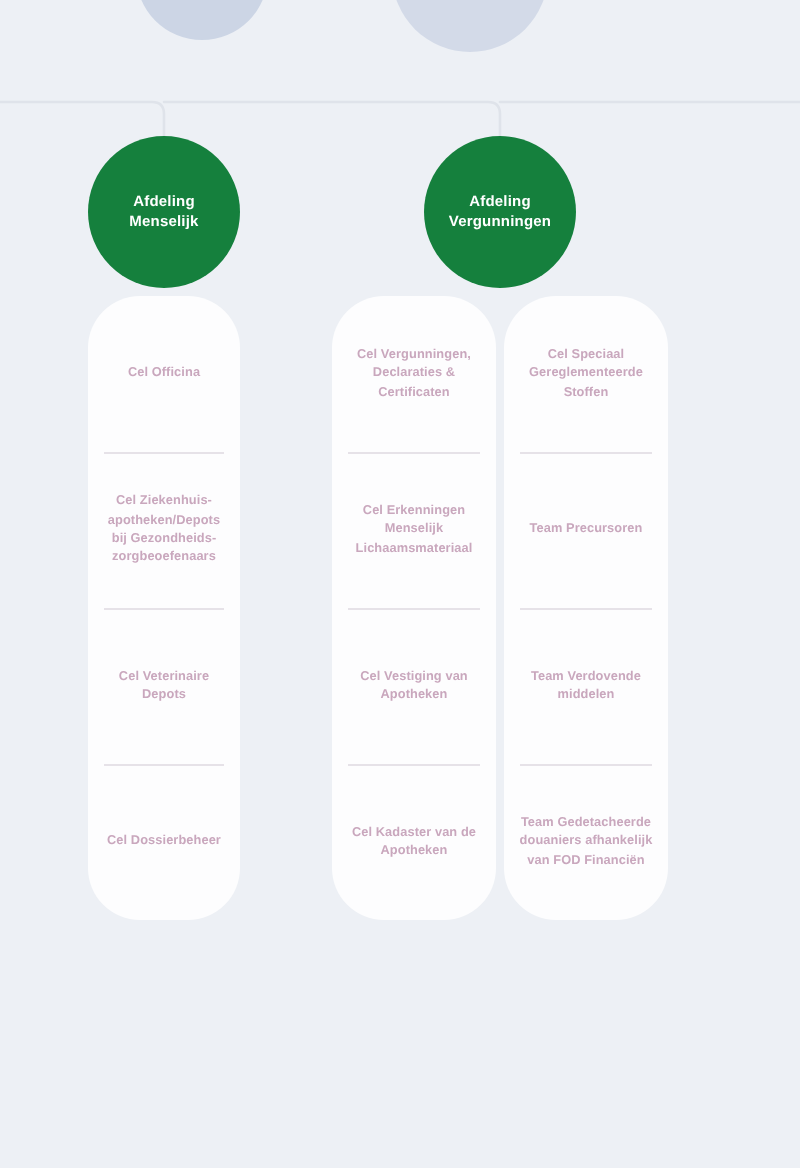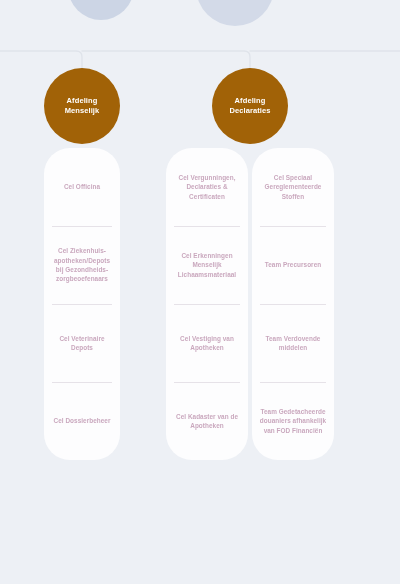--- a/index.html
+++ b/index.html
@@ -54,21 +54,21 @@
     opacity: .85;
   }
 
   #node-top-left  { left: 68px;  top: -46px; width: 66px; height: 66px; }
   #node-top-right { left: 196px; top: -52px; width: 78px; height: 78px; background: #d3dae8; }
 
   
   .node-dept {
     position: absolute;
     border-radius: 50%;
-    background: #a16207;
+    background: #15803d;
     display: flex;
     align-items: center;
     justify-content: center;
     text-align: center;
   }
   .node-dept .node-label {
     color: #ffffff;
     font-size: 7.5px;
     font-weight: bold;
     line-height: 1.3;
@@ -144,21 +144,21 @@
   <div class="node-dept" id="node-aflevering">
     <span class="node-label">
       <span>Afdeling</span><br>
       <span>Menselijk</span>
     </span>
   </div>
 
   <div class="node-dept" id="node-vergunningen">
     <span class="node-label">
       <span>Afdeling</span><br>
-      <span>Declaraties</span>
+      <span>Vergunningen</span>
     </span>
   </div>
 
   <div class="card" id="card-col1">
     <div class="card-item">
       <span class="item-label">Cel Officina</span>
     </div>
     <div class="card-item">
       <span class="item-label">Cel Ziekenhuis-apotheken/Depots bij Gezondheids-zorgbeoefenaars</span>
     </div>

